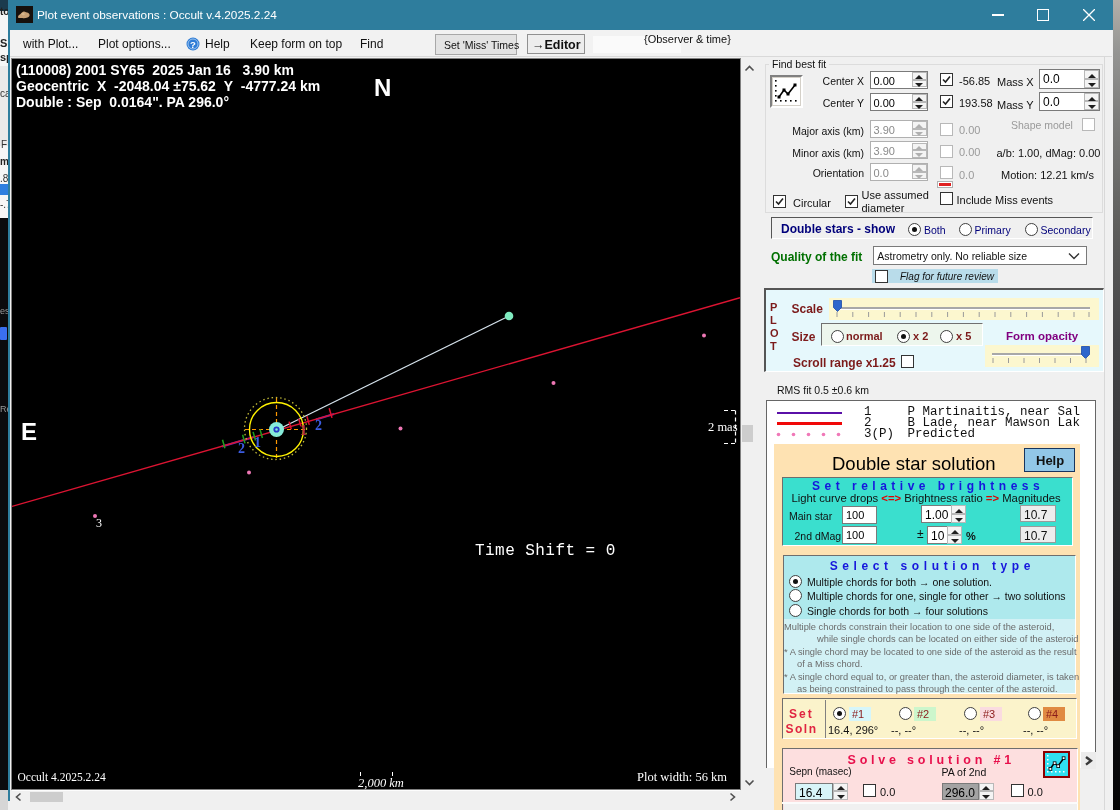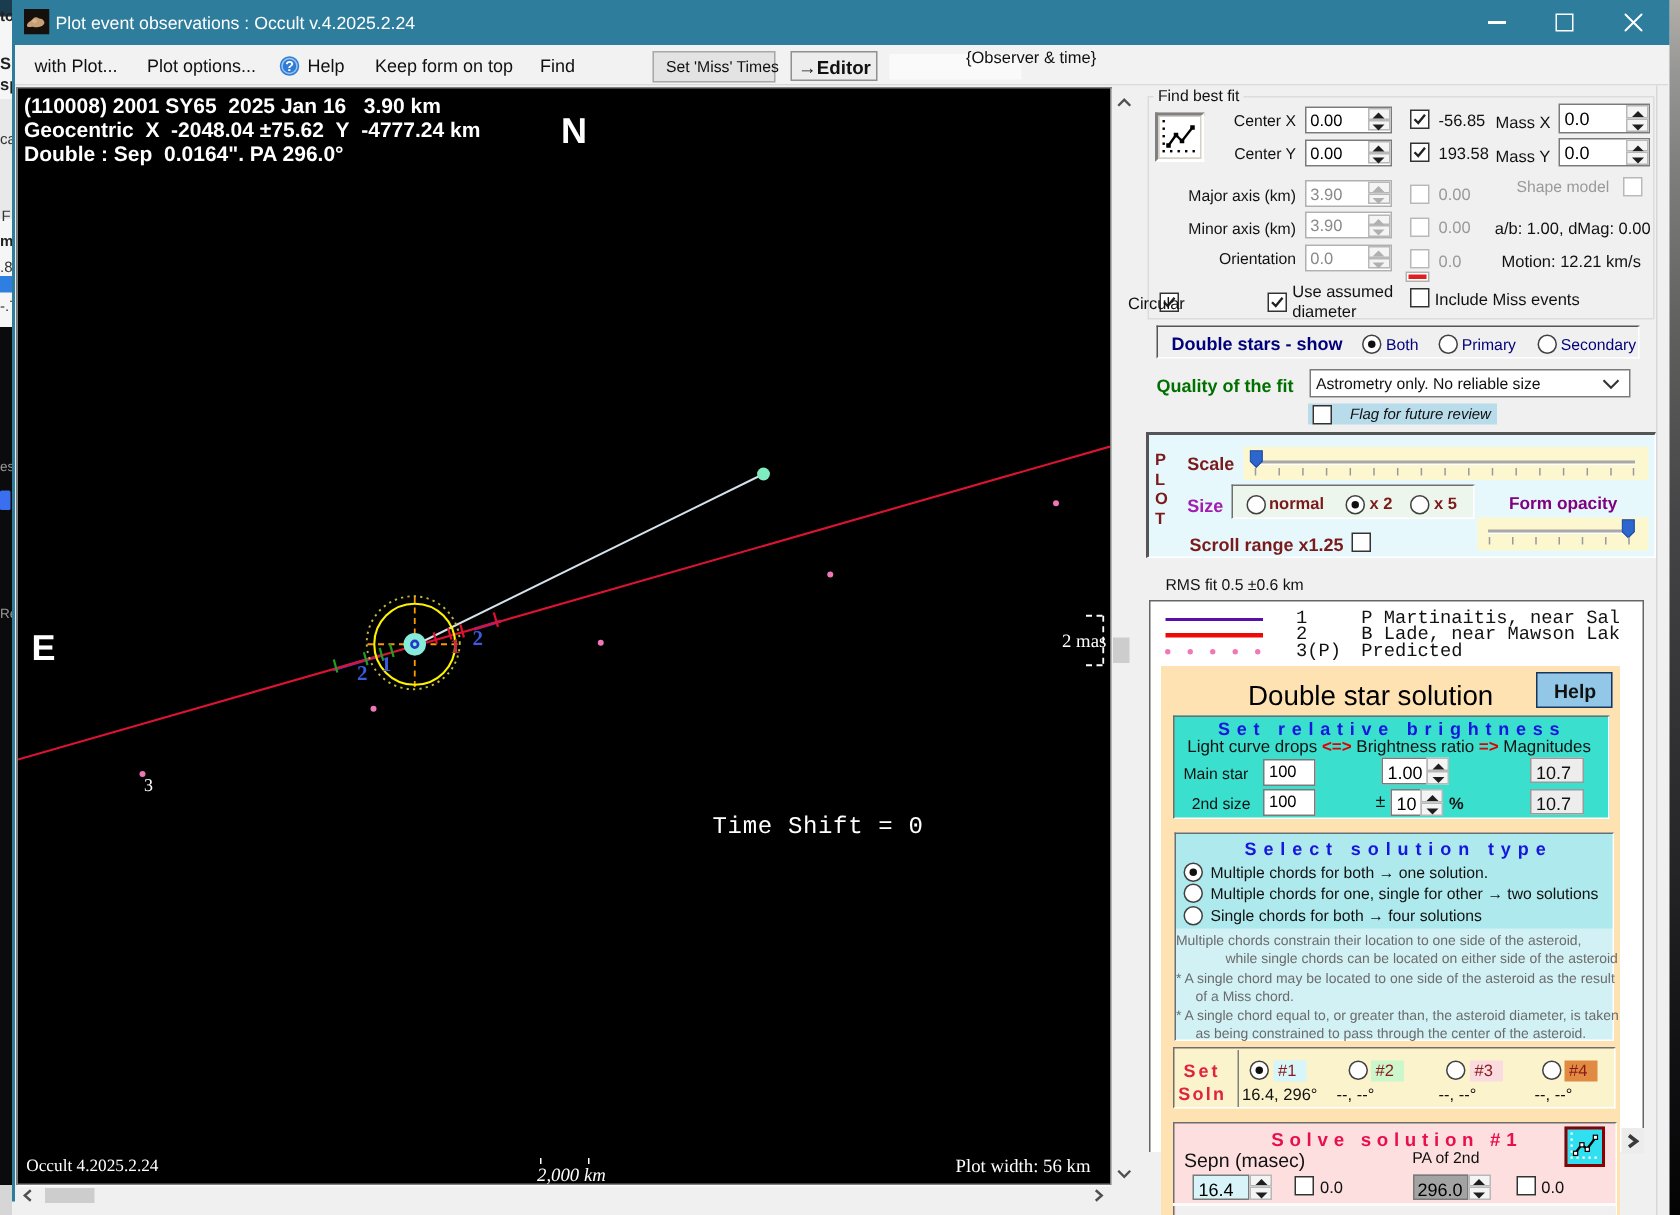--- a/index.html
+++ b/index.html
@@ -277,21 +277,21 @@
 <div class="cb cbd" style="left:1082px;top:118px;"></div>
 <div class="t" style="left:996.5px;top:146.5px;">a/b: 1.00, dMag: 0.00</div>
 <div class="t" style="left:1001px;top:169px;">Motion: 12.21 km/s</div>
 <div class="ab" style="left:937px;top:181px;width:16px;height:7px;background:#fff;border:1px solid #b0b0b0;box-sizing:border-box;"></div>
 <div class="ab" style="left:939px;top:183px;width:12px;height:3px;background:#E02020;"></div>
 <div class="cb" style="left:773px;top:195px;">
     <svg class="ck" width="11" height="11" viewBox="0 0 11 11">
       <path d="M2 5.5 L4.5 8 L9 2.5" fill="none" stroke="#222" stroke-width="1.6"></path>
     </svg>
   </div>
-<div class="t" style="left:752px;top:196.5px;">Circular</div>
+<div class="t" style="left:793px;top:196.5px;">Circular</div>
 <div class="cb" style="left:845px;top:195px;">
     <svg class="ck" width="11" height="11" viewBox="0 0 11 11">
       <path d="M2 5.5 L4.5 8 L9 2.5" fill="none" stroke="#222" stroke-width="1.6"></path>
     </svg>
   </div>
 <div class="t" style="left:861.5px;top:189px;line-height:13px;white-space:normal;width:80px;">Use assumed diameter</div>
 <div class="cb" style="left:940px;top:192px;"></div>
 <div class="t" style="left:956.5px;top:194px;">Include Miss events</div>
 
 <div class="ab" style="left:771px;top:217px;width:322px;height:22px;background:#F0F0F0;border-top:1.5px solid #555;border-left:1.5px solid #555;border-right:1px solid #fff;border-bottom:1px solid #fff;box-sizing:border-box;"></div>
@@ -337,21 +337,21 @@
       <line x1="143.2" y1="0" x2="143.2" y2="5"></line>
       <line x1="159" y1="0" x2="159" y2="5"></line>
       <line x1="174.8" y1="0" x2="174.8" y2="5"></line>
       <line x1="190.6" y1="0" x2="190.6" y2="5"></line>
       <line x1="206.4" y1="0" x2="206.4" y2="5"></line>
       <line x1="222.2" y1="0" x2="222.2" y2="5"></line>
       <line x1="238" y1="0" x2="238" y2="5"></line>
       <line x1="253" y1="0" x2="253" y2="5"></line>
   </g>
 </svg>
-<div class="t" style="left:791.5px;top:330px;font-size:12px;font-weight:bold;color:#a21caf;">Size</div>
+<div class="t" style="left:791.5px;top:330px;font-size:12px;font-weight:bold;color:#7f1d1d;">Size</div>
 <div class="ab" style="left:821px;top:323px;width:162px;height:23px;background:#EDF6ED;border-top:1.5px solid #707070;border-left:1.5px solid #707070;border-right:1px solid #fff;border-bottom:1px solid #fff;box-sizing:border-box;"></div>
 <div class="rd" style="left:831px;top:330px;"></div>
 <div class="t" style="left:846px;top:330px;font-size:11px;font-weight:bold;color:#7B1A1A;">normal</div>
 <div class="rd" style="left:897px;top:330px;">
     <div class="rdot"></div>
   </div>
 <div class="t" style="left:913px;top:330px;font-size:11px;font-weight:bold;color:#7B1A1A;">x 2</div>
 <div class="rd" style="left:940px;top:330px;"></div>
 <div class="t" style="left:956px;top:330px;font-size:11px;font-weight:bold;color:#7B1A1A;">x 5</div>
 <div class="t" style="left:1006px;top:330px;font-size:11.5px;font-weight:bold;color:#800080;">Form opacity</div>
@@ -405,21 +405,21 @@
 <div class="spin" style="left:951px;top:504.5px;height:18px;">
     <div class="up">
       <div class="tri-u" style="top:3px;"></div>
     </div>
     <div class="dn">
       <div class="tri-d" style="top:3px;"></div>
     </div>
   </div>
 <div class="ab" style="left:1020px;top:505px;width:36px;height:17px;background:#EDEDED;border:1px solid #9a9a9a;box-sizing:border-box;"></div>
 <div class="t" style="left:1024px;top:507.5px;font-size:12px;">10.7</div>
-<div class="t" style="left:794.5px;top:530px;font-size:10.5px;">2nd size</div>
+<div class="t" style="left:794.5px;top:530px;font-size:10.5px;">2nd dMag</div>
 <div class="edit" style="left:842px;top:526px;width:35px;height:18px;">100</div>
 <div class="t" style="left:917px;top:527px;font-size:12px;">±</div>
 <div class="edit" style="left:927px;top:525.5px;width:21px;height:18px;font-size:12px;">10</div>
 <div class="spin" style="left:947px;top:525.5px;height:18px;">
     <div class="up">
       <div class="tri-u" style="top:3px;"></div>
     </div>
     <div class="dn">
       <div class="tri-d" style="top:3px;"></div>
     </div>
@@ -489,21 +489,21 @@
       <rect x="3" y="13.5" width="2.8" height="2.8"></rect>
       <rect x="7.2" y="7.8" width="2.8" height="2.8"></rect>
       <rect x="10.8" y="10.8" width="2.8" height="2.8"></rect>
       <rect x="16.2" y="2.8" width="2.8" height="2.8"></rect>
     </g>
 </svg>
 <div class="ab" style="left:1081px;top:752px;width:14.5px;height:16.5px;background:#ECECEC;"></div>
 <svg class="ab" style="left:1083.5px;top:755.5px" width="9" height="10" viewBox="0 0 9 10">
     <path d="M2 1 L7 4.8 L2 8.6" fill="none" stroke="#3a3a3a" stroke-width="2.4"></path>
   </svg>
-<div class="t" style="left:789.3px;top:766px;font-size:13px;">Sepn (masec)</div>
+<div class="t" style="left:789.3px;top:766px;font-size:10px;">Sepn (masec)</div>
 <div class="t" style="left:941.5px;top:766px;font-size:10.5px;">PA of 2nd</div>
 <div class="edit" style="left:795px;top:782.5px;width:38px;height:17.5px;font-size:12px;background:#D8F4F8;">16.4</div>
 <div class="spin" style="left:833px;top:782.5px;height:17.5px;">
     <div class="up">
       <div class="tri-u" style="top:2.5px;"></div>
     </div>
     <div class="dn">
       <div class="tri-d" style="top:2.5px;"></div>
     </div>
   </div>

